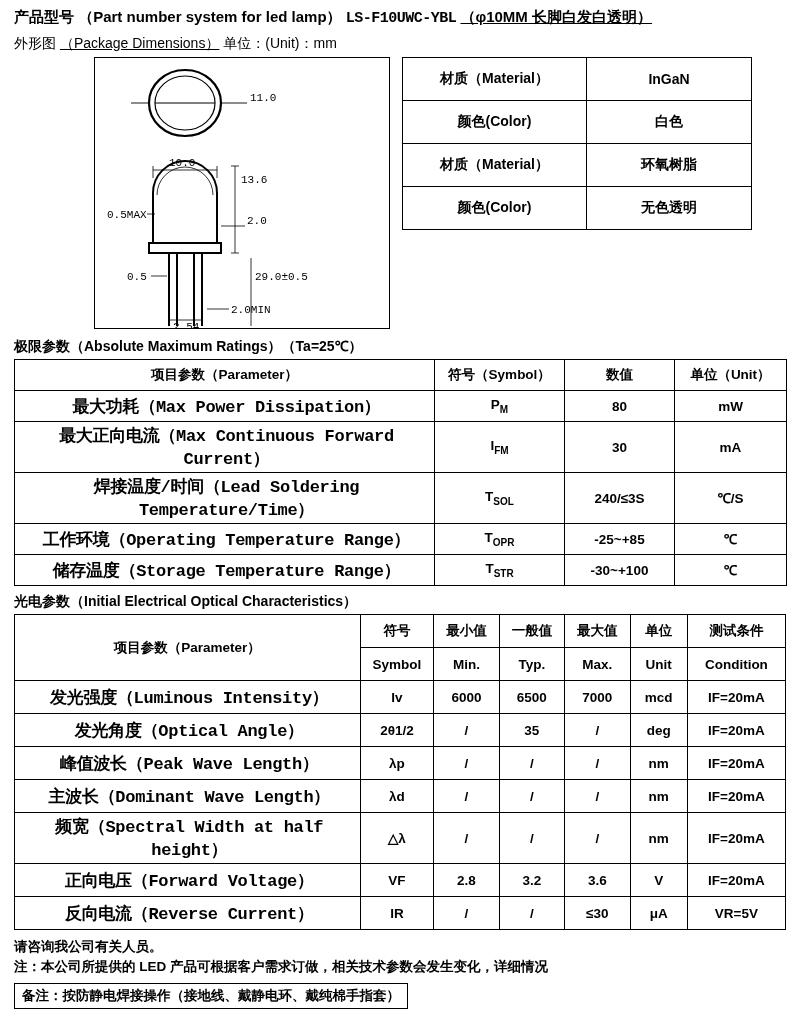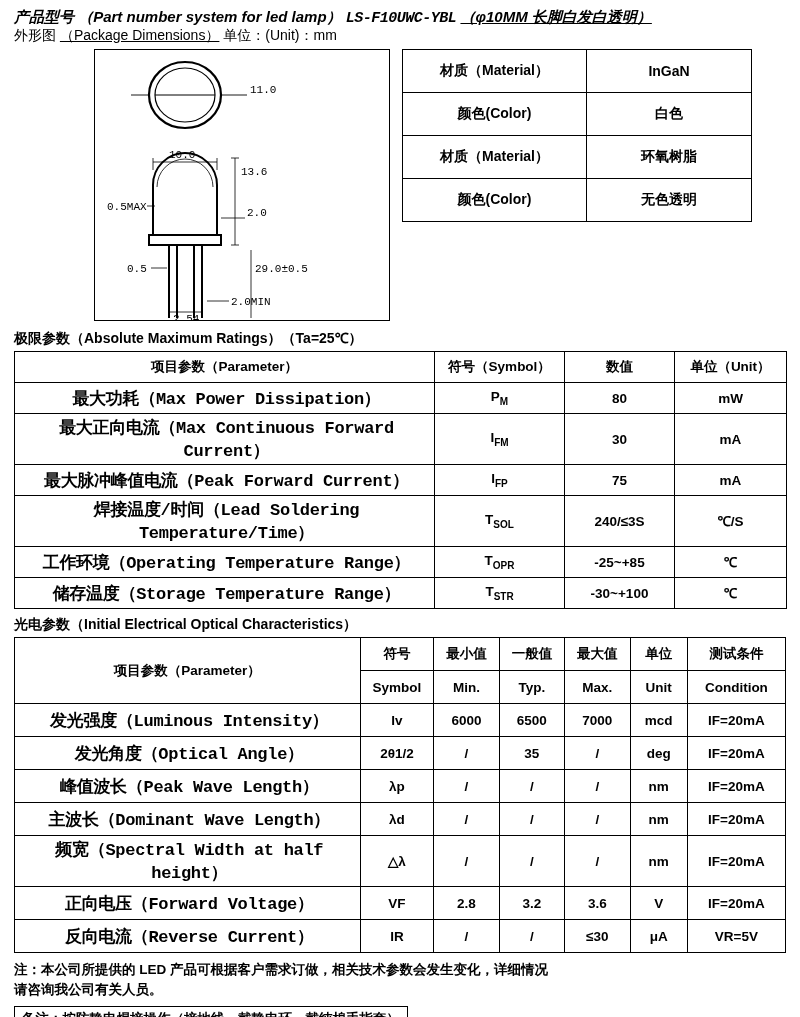--- a/index.html
+++ b/index.html
@@ -21,22 +21,21 @@
     padding: 8px 10px 0 14px;
     box-sizing: border-box;
     position: relative;
   }
   
   .title-row {
     font-size: 15px;
     font-weight: bold;
     white-space: nowrap;
     letter-spacing: 0px;
-    margin-bottom: 0;
-    font-style: italic;
+    margin-bottom: 8px;
   }
   .title-row .pn-code {
     font-family: "Liberation Mono", monospace;
     font-size: 15px;
     font-weight: bold;
     letter-spacing: -0.5px;
   }
   .title-row .underline {
     text-decoration: underline;
   }
@@ -254,26 +253,20 @@
       <td>80</td>
       <td>mW</td>
     </tr>
     <tr>
       <td class="param">最大正向电流（Max Continuous Forward Current）</td>
       <td class="sym"><span>I</span><sub>FM</sub></td>
       <td>30</td>
       <td>mA</td>
     </tr>
     <tr>
-      <td class="param">最大脉冲峰值电流（Peak Forward Current）</td>
-      <td class="sym"><span>I</span><sub>FP</sub></td>
-      <td>75</td>
-      <td>mA</td>
-    </tr>
-    <tr>
       <td class="param">焊接温度/时间（Lead Soldering Temperature/Time）</td>
       <td class="sym"><span>T</span><sub>SOL</sub></td>
       <td>240/≤3S</td>
       <td>℃/S</td>
     </tr>
     <tr>
       <td class="param">工作环境（Operating Temperature Range）</td>
       <td class="sym"><span>T</span><sub>OPR</sub></td>
       <td>-25~+85</td>
       <td>℃</td>
@@ -378,20 +371,20 @@
       <td>/</td>
       <td>≤30</td>
       <td>μA</td>
       <td>VR=5V</td>
     </tr>
   </tbody>
     </table>
 
   
   <div class="note">
+    <div>请咨询我公司有关人员。</div>
     <div>注：本公司所提供的 LED 产品可根据客户需求订做，相关技术参数会发生变化，详细情况</div>
-    <div>请咨询我公司有关人员。</div>
   </div>
 
 
   <div class="note-box">备注：按防静电焊接操作（接地线、戴静电环、戴纯棉手指套）</div>
 
 </div>
 
 </body></html>

